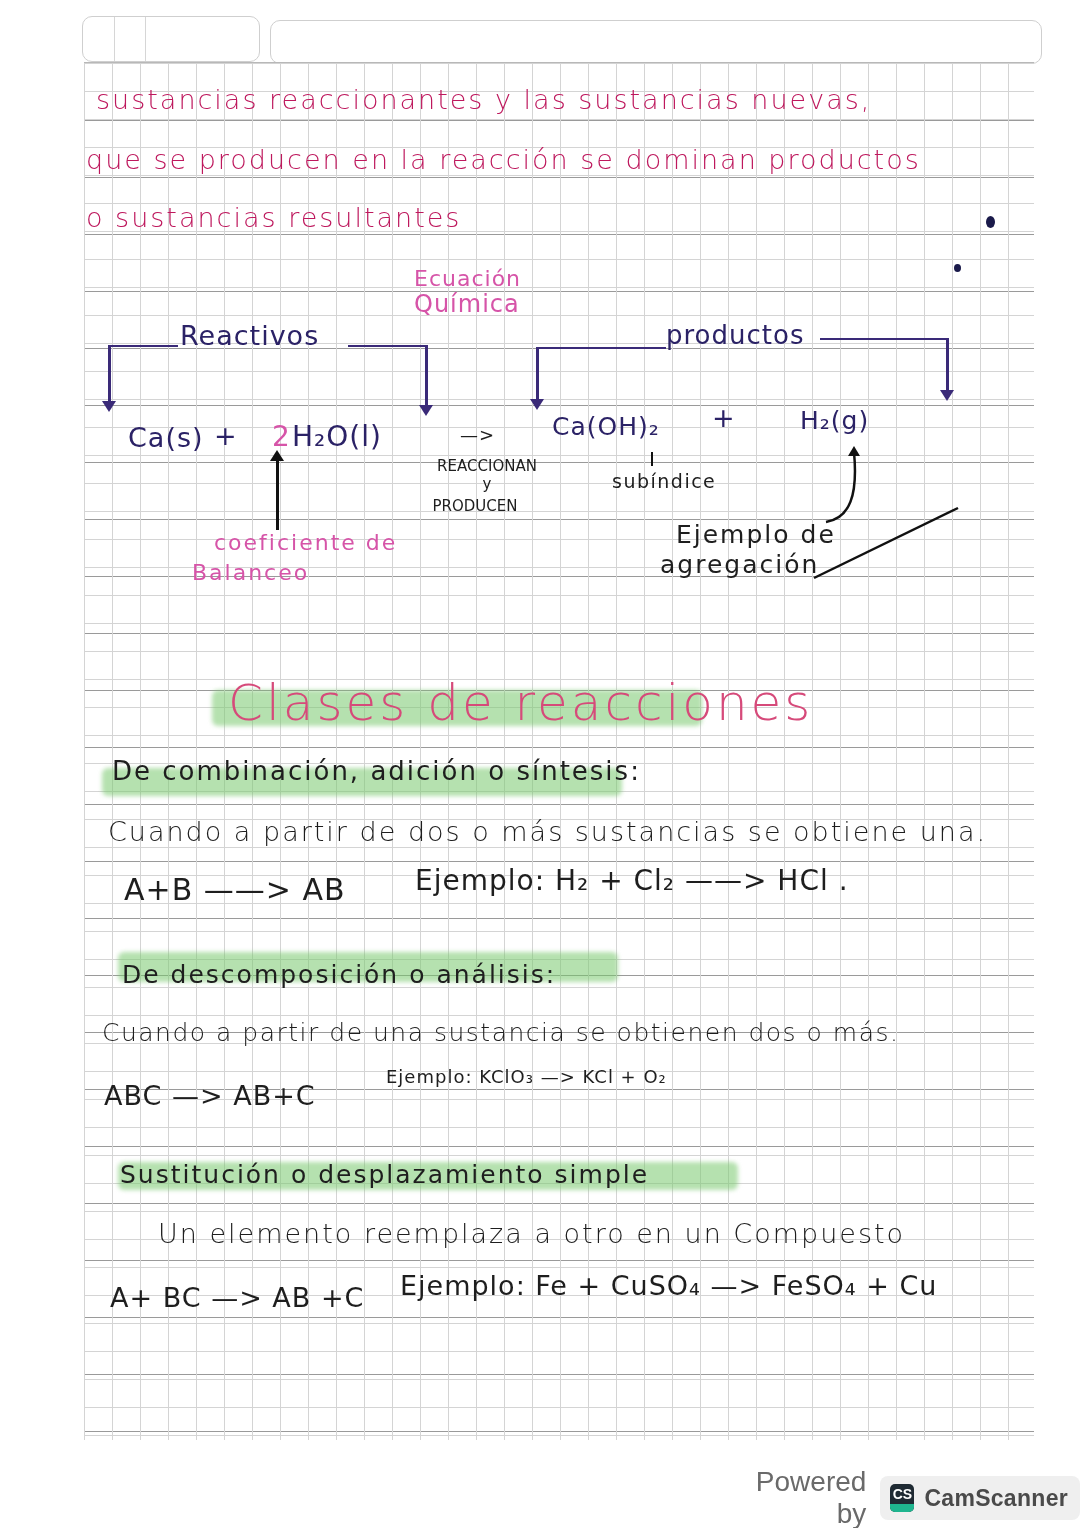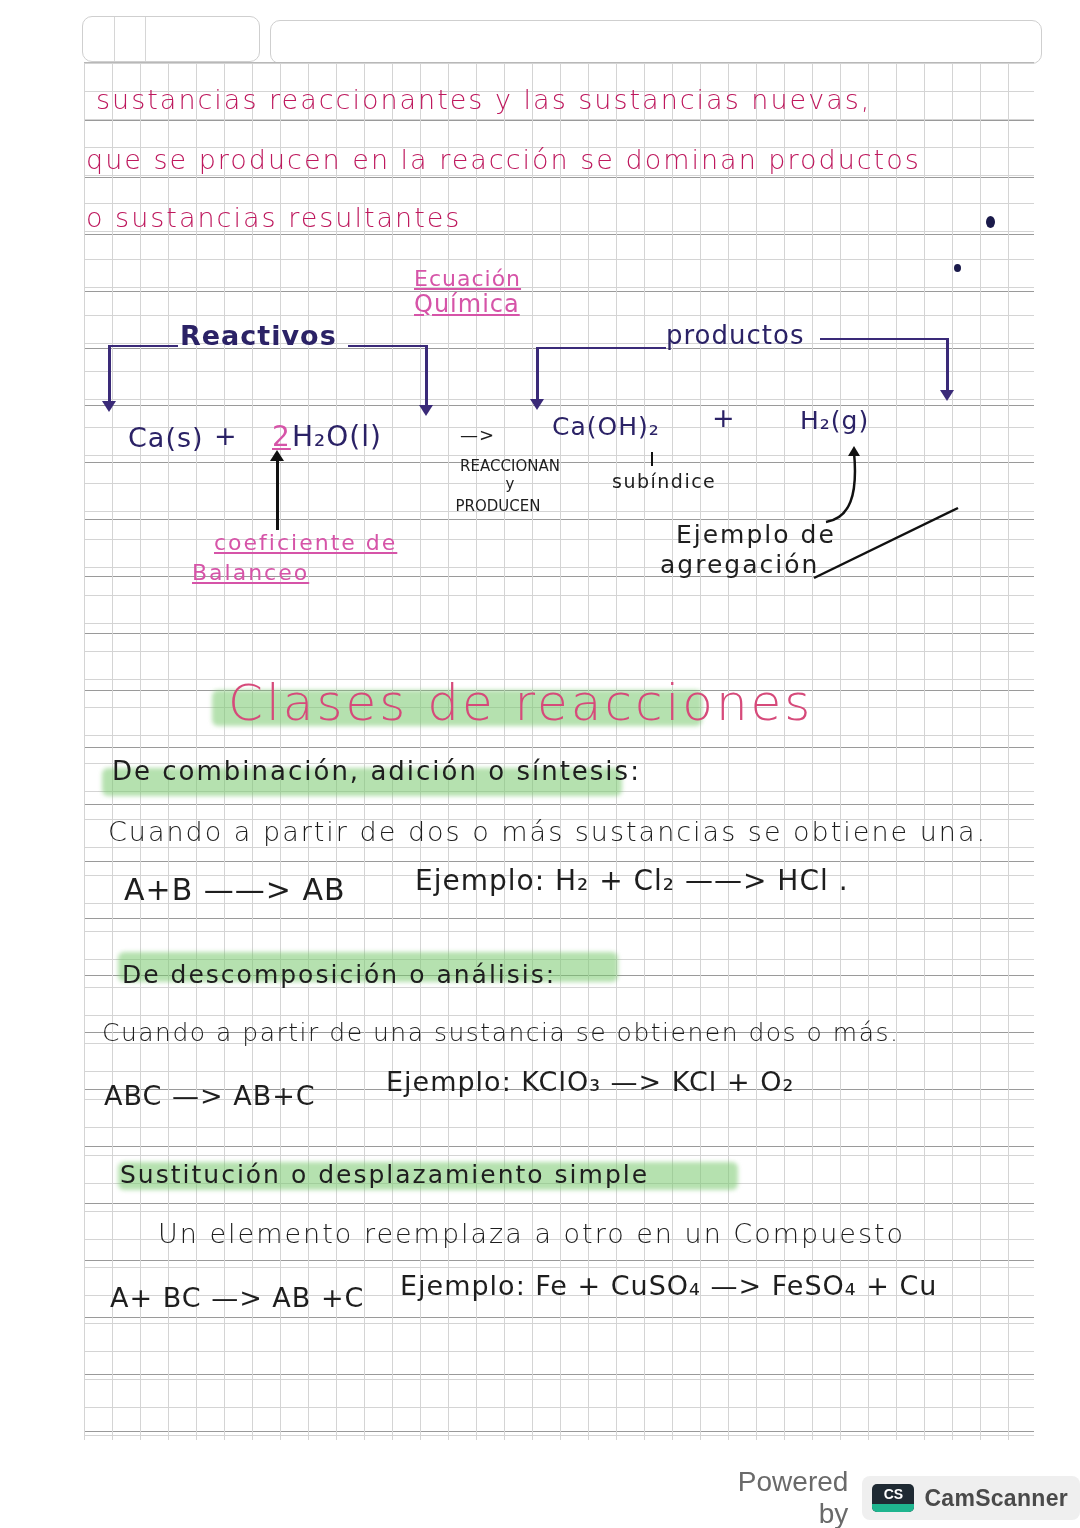--- a/index.html
+++ b/index.html
@@ -32,23 +32,23 @@
       background: linear-gradient(to bottom, transparent 95%, #fff 95%);
     }
 
     .hand {
       position: absolute; white-space: nowrap;
       font-family: "DejaVu Sans", sans-serif; color: #222;
       letter-spacing: 1px;
     }
     .body-text { font-size: 27px; font-weight: 300; color: #be185d; letter-spacing: 2px; }
     .navy { color: #2b2266; }
-    .pink { color: #d654a8; text-decoration: underline; }
+    .pink { color: #d654a8; }
     .dark { color: #1e1e1e; }
-    .small-caps { font-size: 15px; letter-spacing: 0; text-transform: uppercase; line-height: 20px; text-align: center; margin-left: 23px; }
+    .small-caps { font-size: 15px; letter-spacing: 0; text-transform: uppercase; line-height: 20px; text-align: center; }
 
     .hl-green {
       position: absolute; background: rgba(120, 200, 110, 0.55); border-radius: 6px;
       filter: blur(2px);
     }
 
     .bracket { position: absolute; border-top: 2.5px solid #3a2a78; }
     .vline { position: absolute; width: 2.5px; background: #3a2a78; }
     .arrowhead {
       position: absolute; width: 0; height: 0;
@@ -62,21 +62,21 @@
 
     .watermark {
       position: absolute; left: 736px; top: 1466px; display: flex; align-items: center; gap: 14px;
     }
     .wm-powered { font-family: "Liberation Sans", sans-serif; font-size: 28px; color: #6a6a6a; text-align: right; }
     .wm-badge {
       display: flex; align-items: center; gap: 10px; background: #efefef; border-radius: 8px;
       padding: 8px 12px 8px 10px;
     }
     .wm-logo {
-      width: 42px; height: 28px; border-radius: 5px; background: #1f2a33; position: relative; overflow: hidden;
+      width: 24px; height: 28px; border-radius: 5px; background: #1f2a33; position: relative; overflow: hidden;
       color: #fff; font-family: "Liberation Sans", sans-serif; font-weight: bold; font-size: 14px;
       display: flex; align-items: flex-start; justify-content: center; padding-top: 2px; box-sizing: border-box;
     }
     .wm-logo::after { content: ""; position: absolute; left: 0; right: 0; bottom: 0; height: 8px; background: #1fb58f; }
     .wm-name { font-family: "Liberation Sans", sans-serif; font-size: 23px; color: #4a4a4a; font-weight: bold; letter-spacing: 0.3px; }
   </style>
 </head>
 <body>
 
 <div class="header-box small"></div>
@@ -87,21 +87,21 @@
 <div class="hand body-text" style="left:96px; top:84px;">sustancias   reaccionantes  y  las  sustancias  nuevas,</div>
 <div class="hand body-text" style="left:86px; top:144px;">que   se   producen  en  la  reacción  se dominan productos</div>
 <div class="hand body-text" style="left:86px; top:202px;">o   sustancias  resultantes</div>
 <div class="dot" style="left:986px; top:216px;"></div>
 <div class="dot" style="left:954px; top:264px; width:7px; height:8px;"></div>
 
 <div class="hand pink" style="left:414px; top:268px; font-size:22px; line-height:22px;">Ecuación</div>
 <div class="hand pink" style="left:414px; top:292px; font-size:24px; line-height:24px;">Química</div>
 
 <div class="bracket" style="left:108px; top:345px; width:70px;"></div>
-<div class="hand navy" style="left:180px; top:320px; font-size:27px; font-weight:bold;">Reactivos</div>
+<div class="hand navy" style="left:180px; top:320px; font-size:27px; font-weight:normal;">Reactivos</div>
 <div class="bracket" style="left:348px; top:345px; width:80px;"></div>
 <div class="vline" style="left:108px; top:345px; height:58px;"></div>
 <div class="arrowhead" style="left:102px; top:401px;"></div>
 <div class="vline" style="left:425px; top:345px; height:62px;"></div>
 <div class="arrowhead" style="left:419px; top:405px;"></div>
 
 <div class="bracket" style="left:538px; top:347px; width:128px;"></div>
 <div class="hand navy" style="left:666px; top:320px; font-size:26px;">productos</div>
 <div class="bracket" style="left:820px; top:338px; width:128px;"></div>
 <div class="vline" style="left:536px; top:347px; height:54px;"></div>
@@ -145,21 +145,21 @@
 <div class="hl-green" style="left:102px; top:768px; width:520px; height:28px;"></div>
 <div class="hand dark" style="left:112px; top:756px; font-size:26px; letter-spacing:2px;">De combinación, adición o síntesis:</div>
 <div class="hand dark body-text" style="left:108px; top:816px; font-size:27px;">Cuando a partir de dos o más sustancias se obtiene una.</div>
 <div class="hand dark" style="left:124px; top:872px; font-size:30px; letter-spacing:1px;">A+B ——&gt; AB</div>
 <div class="hand dark" style="left:408px; top:864px; font-size:28px; letter-spacing:1px;margin-left:7px;">Ejemplo: H₂ + Cl₂ ——&gt; HCl .</div>
 
 <div class="hl-green" style="left:118px; top:952px; width:500px; height:30px;"></div>
 <div class="hand dark" style="left:122px; top:960px; font-size:25px; letter-spacing:2px;">De descomposición o análisis:</div>
 <div class="hand dark body-text" style="left:102px; top:1018px; font-size:25px; letter-spacing:1.5px;">Cuando a partir de una sustancia se obtienen dos o más.</div>
 <div class="hand dark" style="left:104px; top:1080px; font-size:27px;">ABC —&gt; AB+C</div>
-<div class="hand dark" style="left:386px; top:1066px; font-size:27px;">Ejemplo: KClO₃ —&gt; KCl + O₂</div>
+<div class="hand dark" style="left:386px; top:1066px; font-size:18px;">Ejemplo: KClO₃ —&gt; KCl + O₂</div>
 
 <div class="hl-green" style="left:118px; top:1162px; width:620px; height:28px;"></div>
 <div class="hand dark" style="left:120px; top:1160px; font-size:25px; letter-spacing:2px;">Sustitución o desplazamiento simple</div>
 <div class="hand dark body-text" style="left:110px; top:1218px; font-size:27px;margin-left:48px;">Un elemento reemplaza a otro en un Compuesto</div>
 <div class="hand dark" style="left:110px; top:1282px; font-size:27px;">A+ BC —&gt; AB +C</div>
 <div class="hand dark" style="left:400px; top:1270px; font-size:27px;">Ejemplo: Fe + CuSO₄ —&gt; FeSO₄ + Cu</div>
 
 <div class="watermark">
   <span class="wm-powered">Powered by</span>
   <span class="wm-badge">

